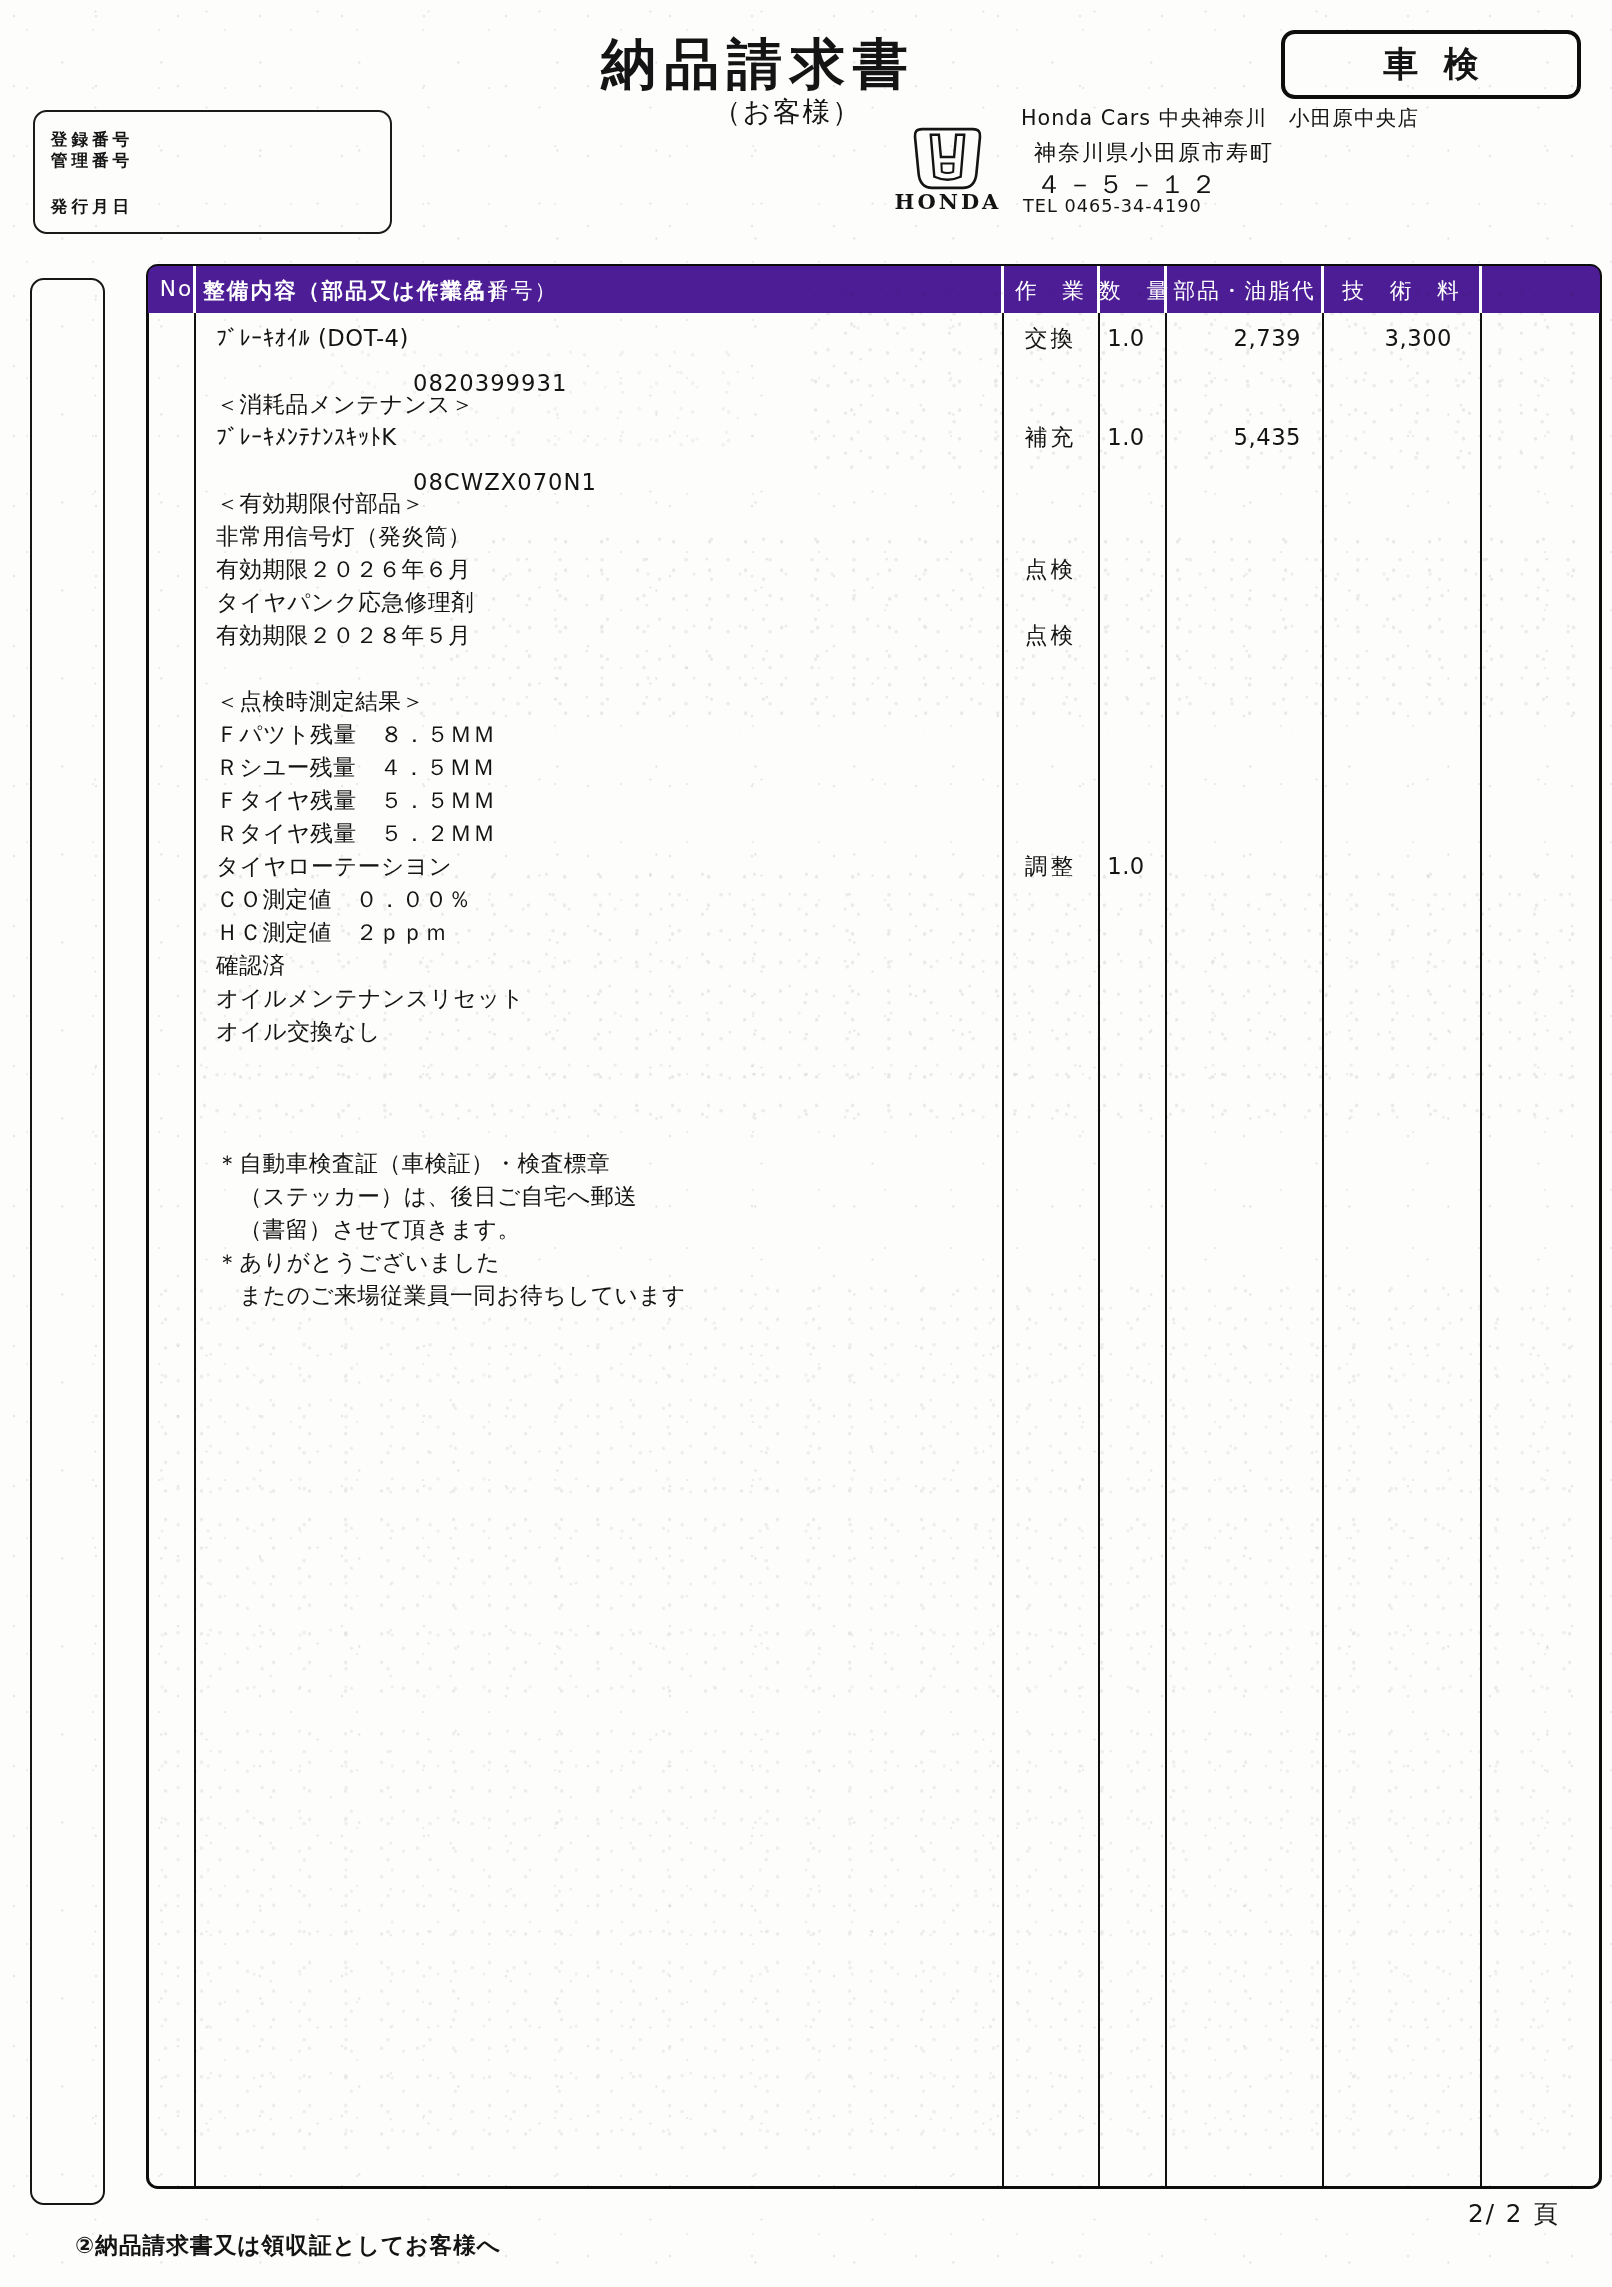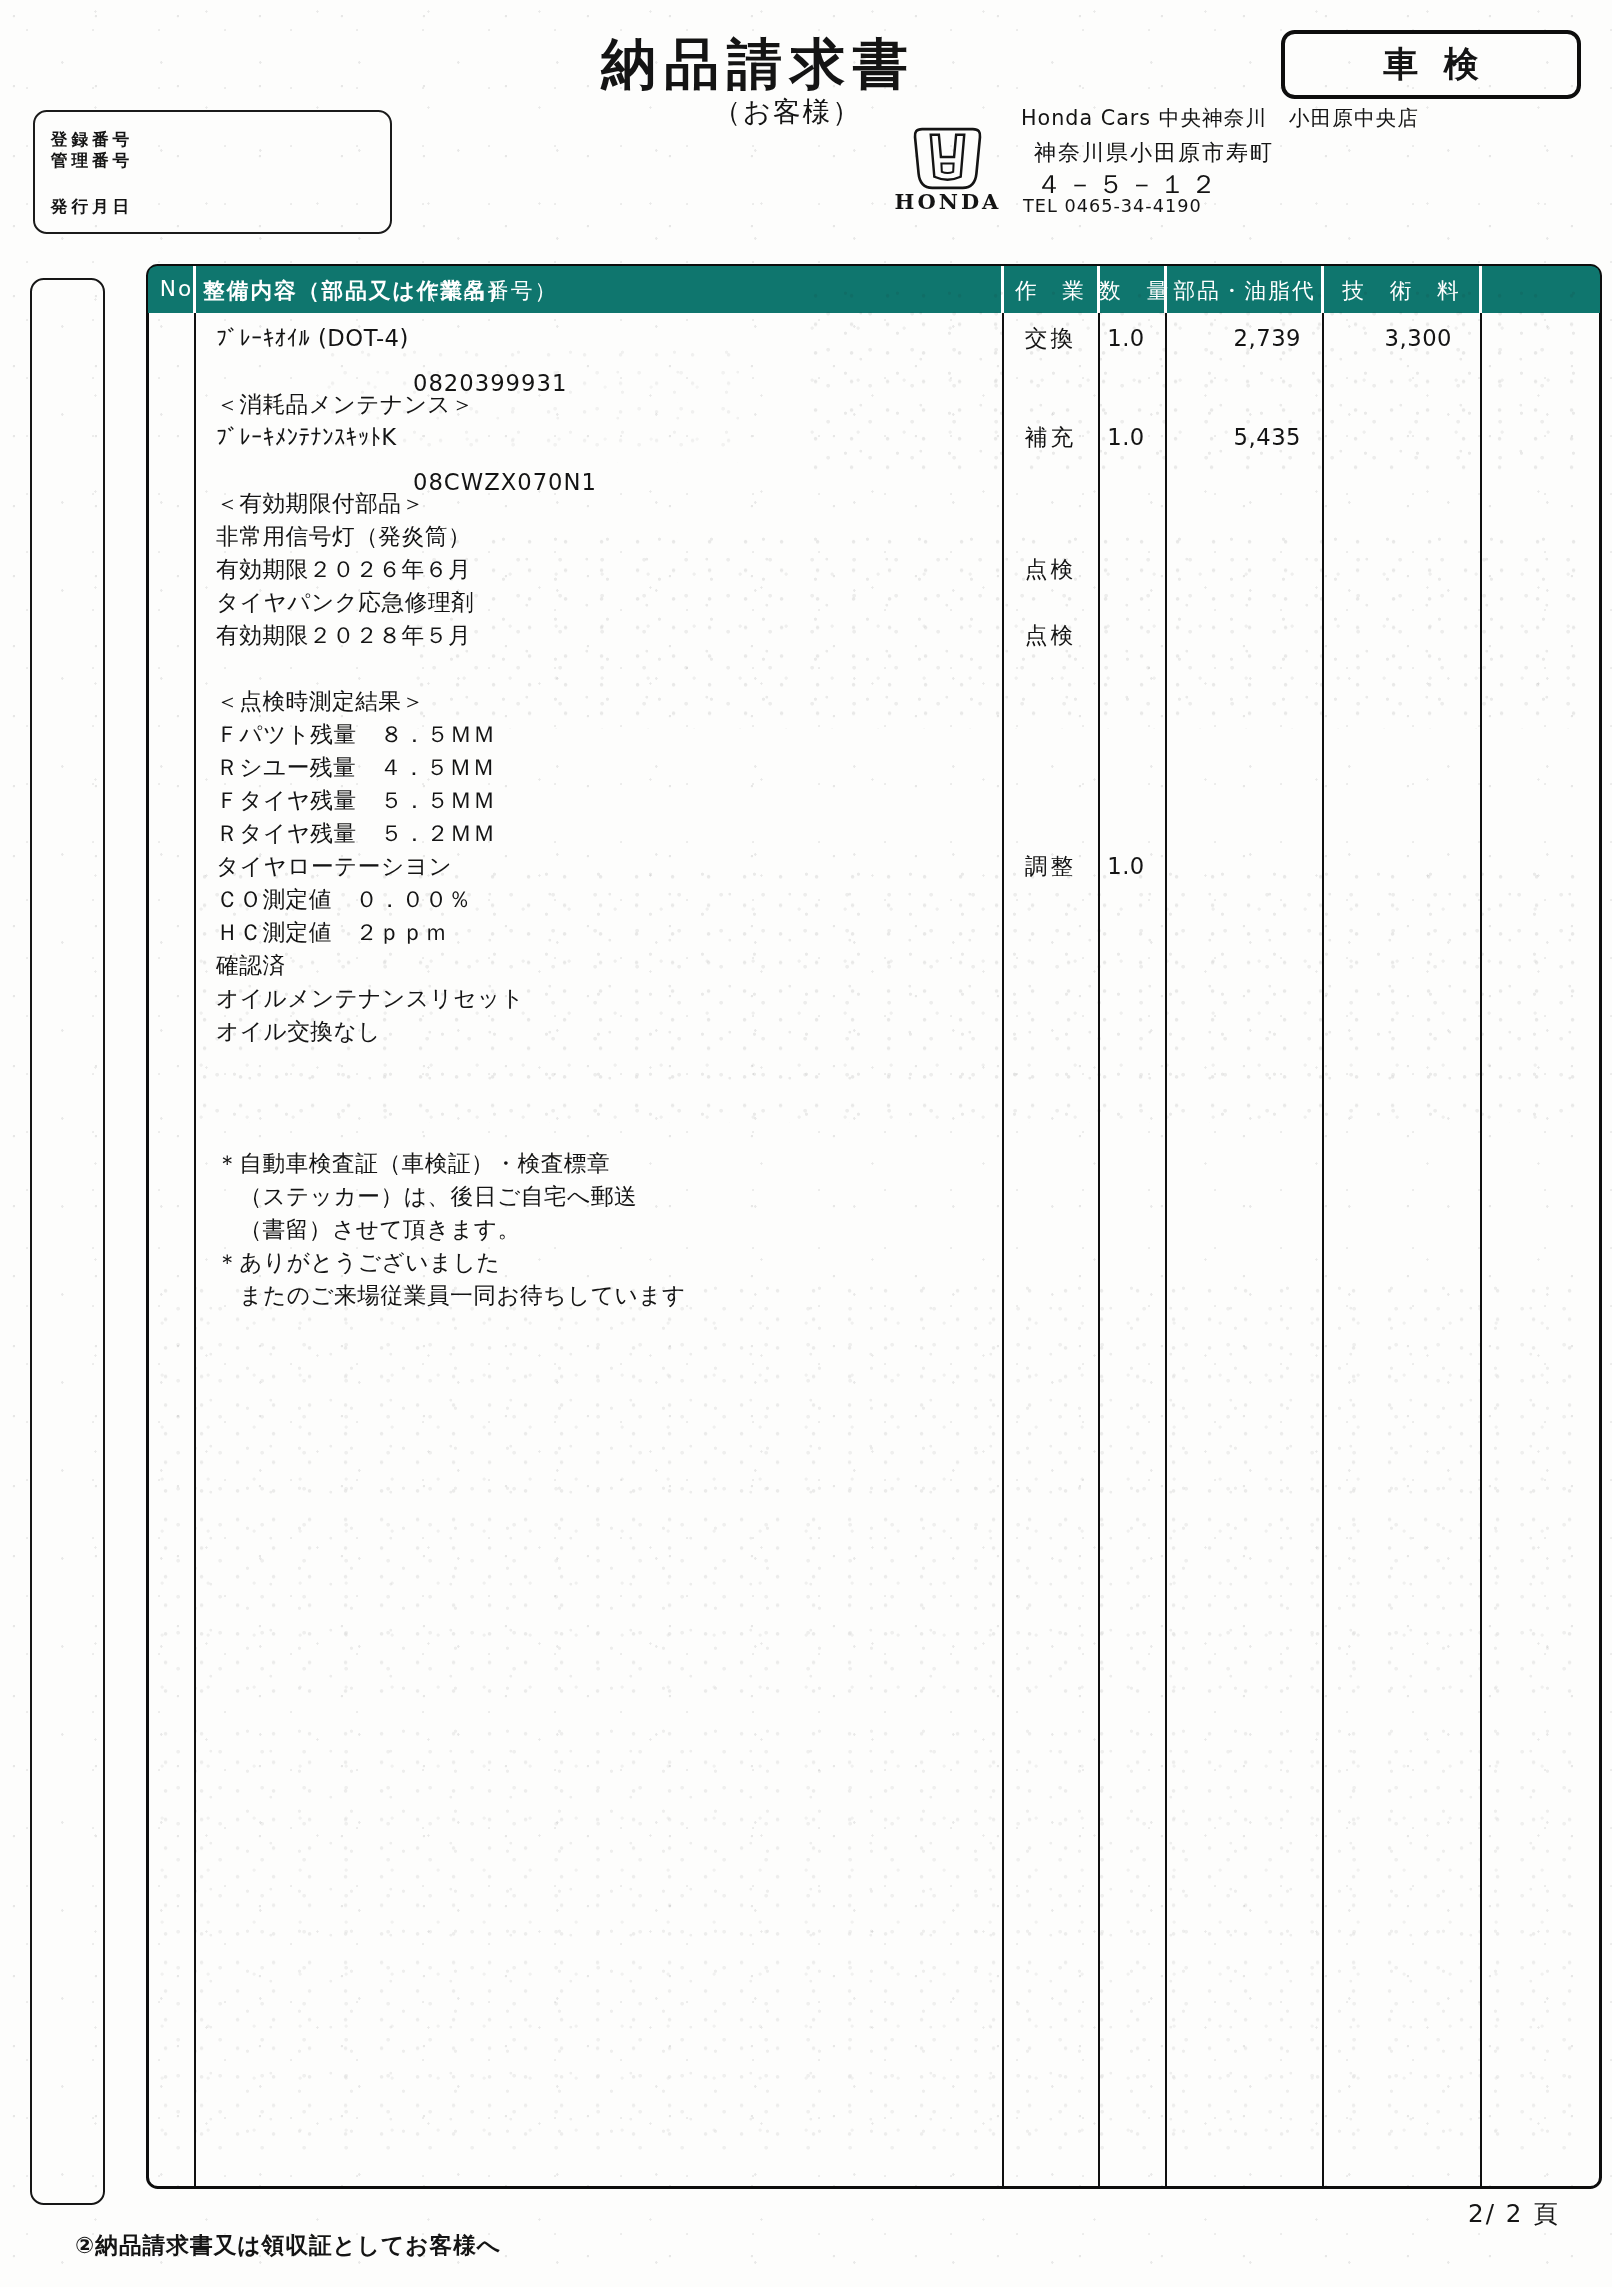--- a/index.html
+++ b/index.html
@@ -63,21 +63,21 @@
     border:2px solid #161616;border-radius:13.8px;
   }
 
   
   .main-table{
     left:146px;top:264px;width:1450px;height:1919px;
     border:3px solid #0d0d0d;border-radius:11.8px;
   }
   .thead{
     position:absolute;left:-1px;top:-1px;right:-1px;height:47px;
-    background:#0f766e;border-radius:8.9px 8.9px 0 0;
+    background:#4c1d95;border-radius:8.9px 8.9px 0 0;
     color:#ffffff;
   }
   .thead .h{
     position:absolute;top:9.9px;
     font-size:21.7px;letter-spacing:2px;white-space:nowrap;
   }
   .h-no{left:11.8px;}
   .h-content{left:55px;font-weight:bold;}
   .h-partno{left:268px;}
   .h-work{left:855px;width:95px;text-align:center;}

